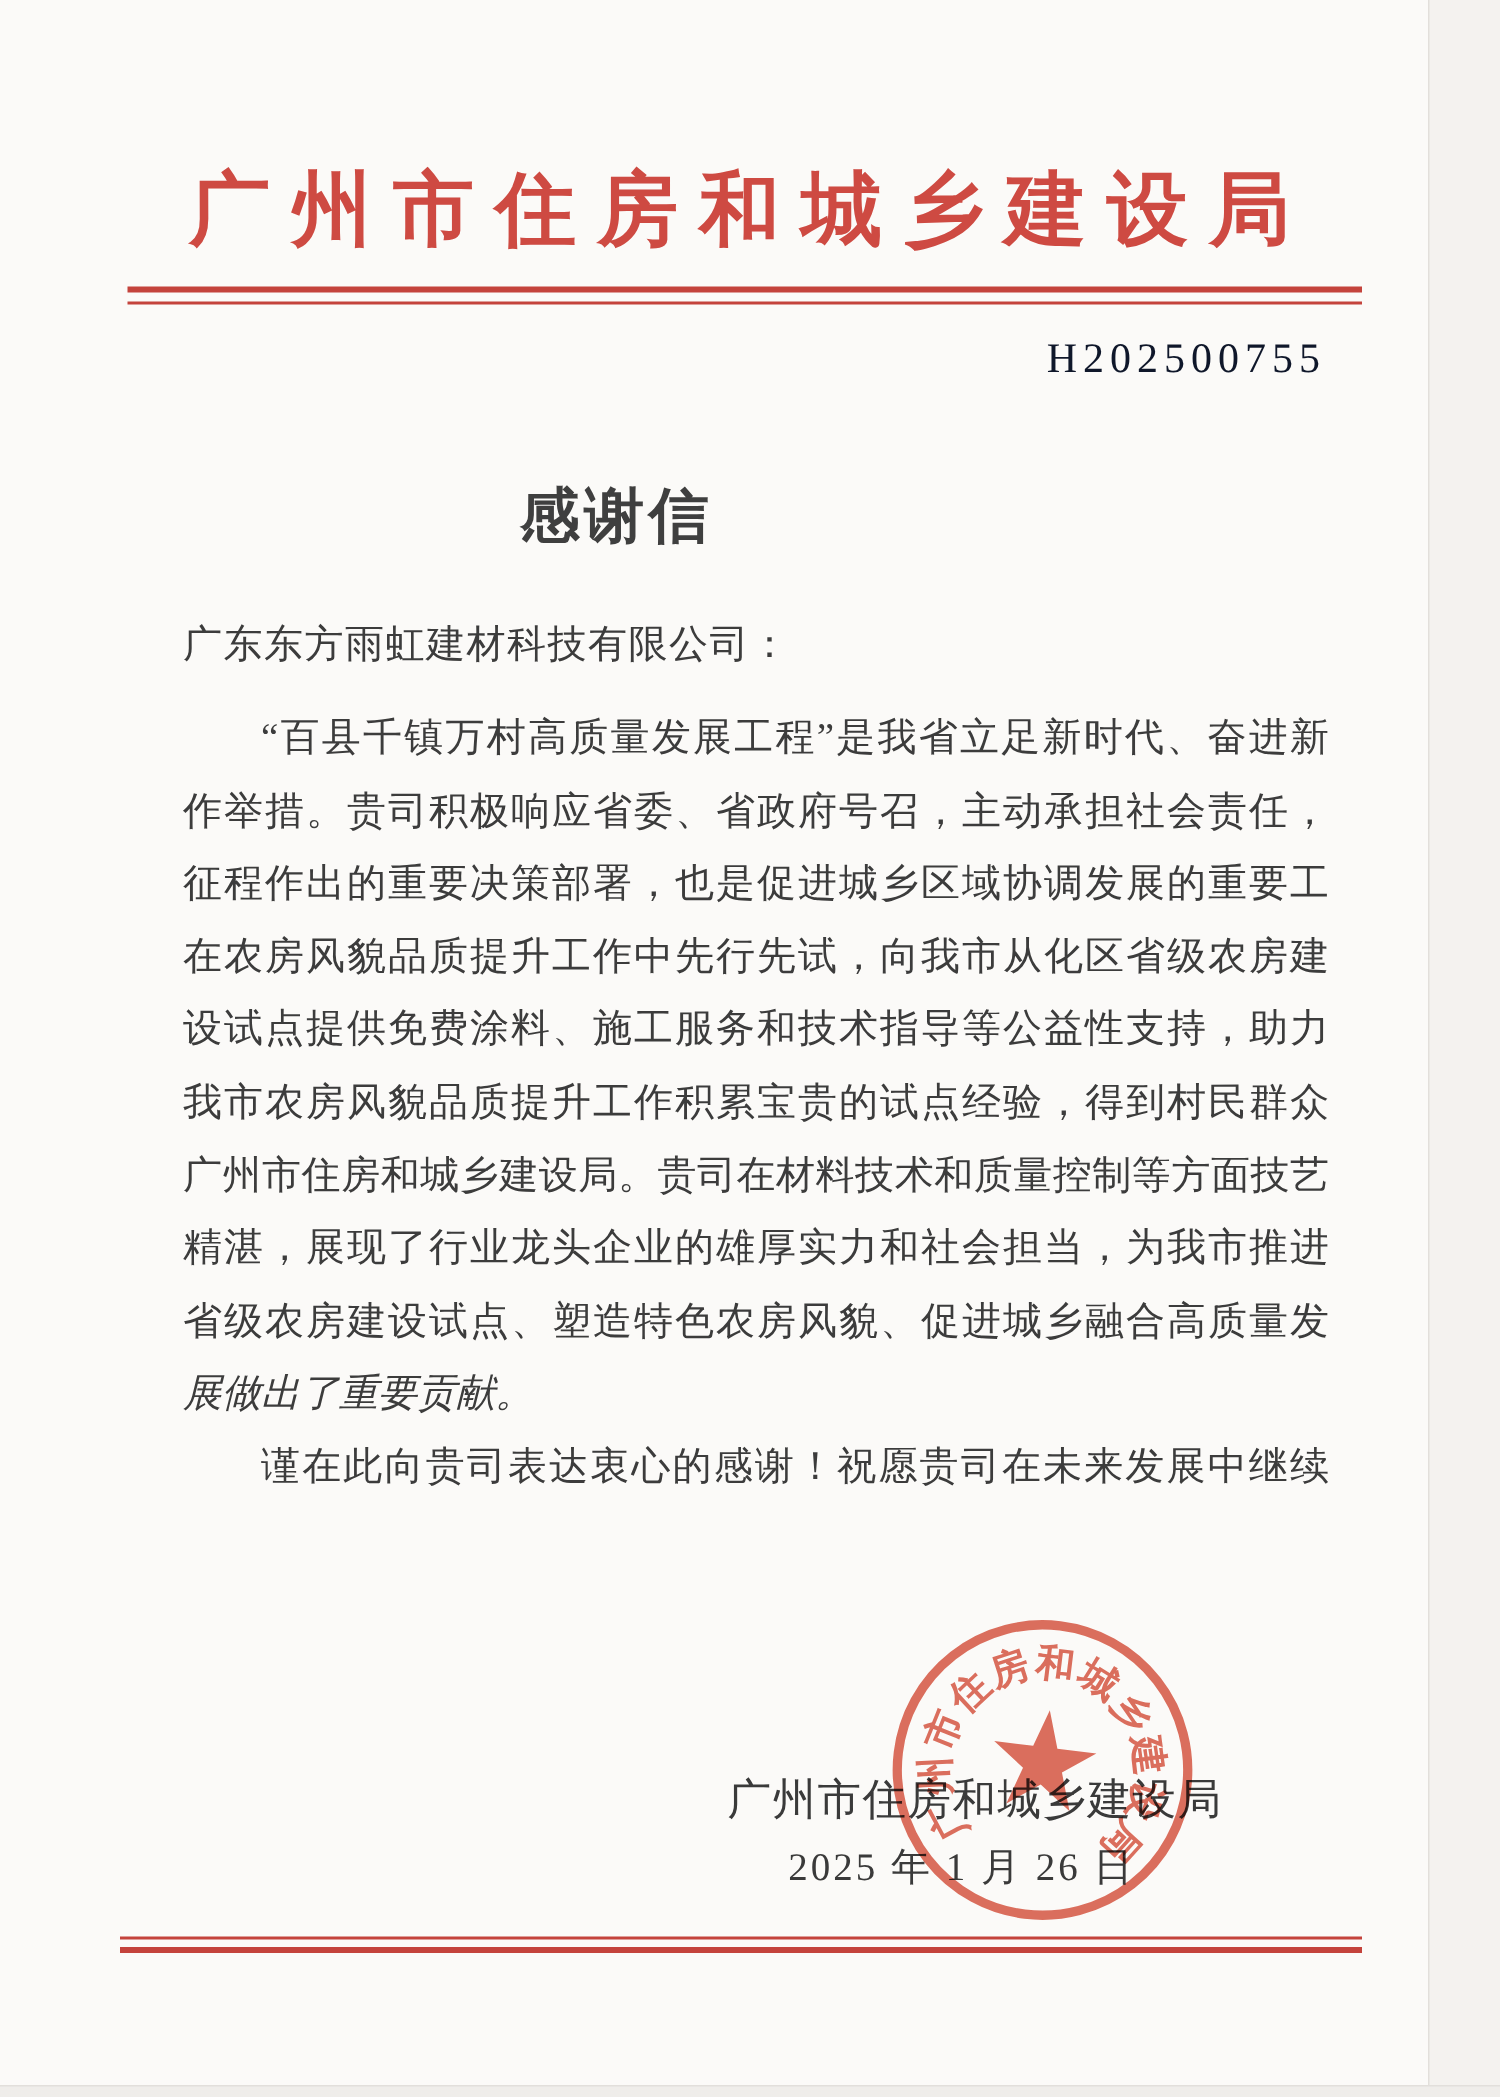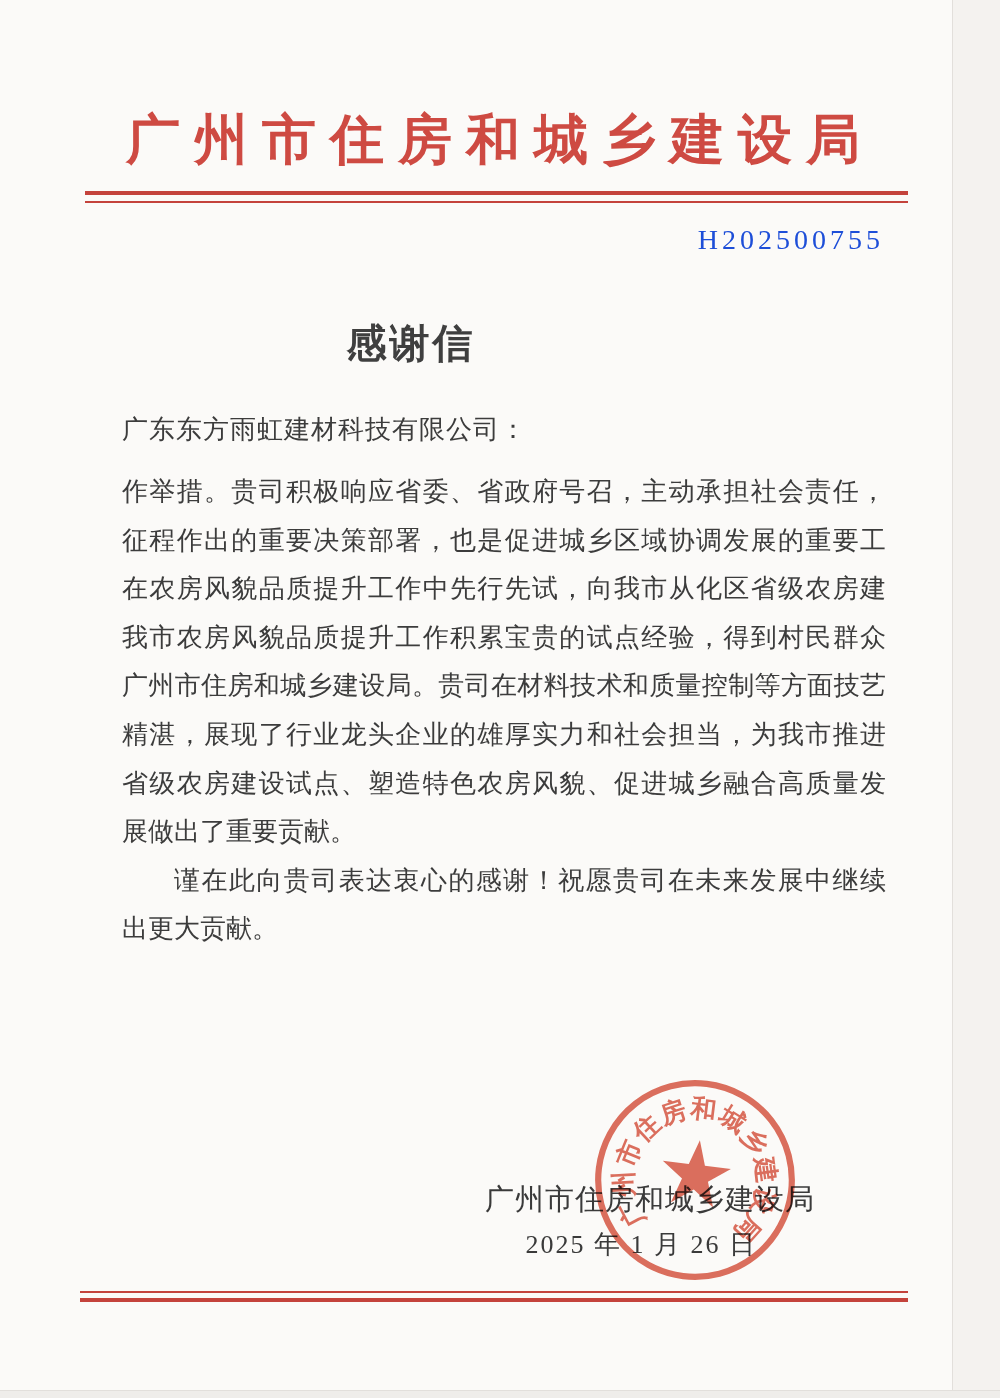--- a/index.html
+++ b/index.html
@@ -18,38 +18,38 @@
   .abs{position:absolute;}
   .agency{
     top:104px;left:0;width:1000px;text-align:center;
     font-size:54px;font-weight:700;letter-spacing:14px;
     color:var(--accent-red);line-height:1.35;white-space:nowrap;
   }
   .rule{background:var(--rule-red);}
   .rule-top-thick{left:85px;top:191px;width:823px;height:4px;}
   .rule-top-thin{left:85px;top:201px;width:823px;height:2px;}
   .doc-number{
-    top:224px;right:116px;font-size:28px;letter-spacing:4px;color:#1d4ed8;
+    top:224px;right:116px;font-size:28px;letter-spacing:4px;color:#0f172a;
   }
   .title{
     top:316px;left:0;width:822px;text-align:center;
     font-size:40px;font-weight:700;letter-spacing:3px;color:#3f3f3f;
   }
   .addressee{
     left:122px;top:412px;font-size:26px;color:var(--body-text);letter-spacing:1px;font-family:Liberation Serif, serif;
   }
   .body-block{
     left:122px;top:468px;width:764px;
   }
   .body-block .line{
     font-size:26px;line-height:48.6px;color:var(--body-text);
     text-align:justify;text-align-last:justify;
   }
   .body-block .line.first{text-indent:2em;}
-  .body-block .line.last{text-align-last:left;}
+  .body-block .line.last{text-align-last:left;font-style:italic;}
   .signature{
     top:1180px;right:185px;font-size:29px;letter-spacing:1px;color:#3a3a3a;white-space:nowrap;
   }
   .date{
     top:1227px;right:243px;font-size:26px;letter-spacing:2px;color:#3a3a3a;white-space:nowrap;
   }
   .seal{
     left:592px;top:1077px;width:206px;height:206px;
     opacity:.85;mix-blend-mode:multiply;transform:rotate(7deg);
   }
@@ -77,30 +77,31 @@
 <div class="abs rule rule-top-thick"></div>
 <div class="abs rule rule-top-thin"></div>
 
 <div class="abs doc-number">H202500755</div>
 
 <div class="abs title">感谢信</div>
 
 <div class="abs addressee">广东东方雨虹建材科技有限公司：</div>
 
 <div class="abs body-block" id="letter-body">
+    <div class="line first">“百县千镇万村高质量发展工程”是我省立足新时代、奋进新</div>
     <div class="line">作举措。贵司积极响应省委、省政府号召，主动承担社会责任，</div>
     <div class="line">征程作出的重要决策部署，也是促进城乡区域协调发展的重要工</div>
     <div class="line">在农房风貌品质提升工作中先行先试，向我市从化区省级农房建</div>
+    <div class="line">设试点提供免费涂料、施工服务和技术指导等公益性支持，助力</div>
     <div class="line">我市农房风貌品质提升工作积累宝贵的试点经验，得到村民群众</div>
     <div class="line">广州市住房和城乡建设局。贵司在材料技术和质量控制等方面技艺</div>
     <div class="line">精湛，展现了行业龙头企业的雄厚实力和社会担当，为我市推进</div>
     <div class="line">省级农房建设试点、塑造特色农房风貌、促进城乡融合高质量发</div>
     <div class="line last">展做出了重要贡献。</div>
     <div class="line first">谨在此向贵司表达衷心的感谢！祝愿贵司在未来发展中继续</div>
-    <div class="line last">出更大贡献。</div>
   </div>
 
 <div class="abs signature">广州市住房和城乡建设局</div>
 <div class="abs date">2025 年 1 月 26 日</div>
 
 <svg class="abs seal" viewBox="0 0 200 200" xmlns="http://www.w3.org/2000/svg">
   <circle cx="100" cy="100" r="94" fill="none" stroke="#d95743" stroke-width="6"></circle>
   <path fill="#d95743" d="M100 61 L107.9 85.2 L133.3 85.2 L112.7 100.1 L120.6 124.3 L100 109.4 L79.4 124.3 L87.3 100.1 L66.7 85.2 L92.1 85.2 Z"></path>
   <g id="seal-arc">
       <text x="43.47850894405955" y="139.57677410822217" transform="rotate(-125 43.47850894405955 139.57677410822217)">广</text>

